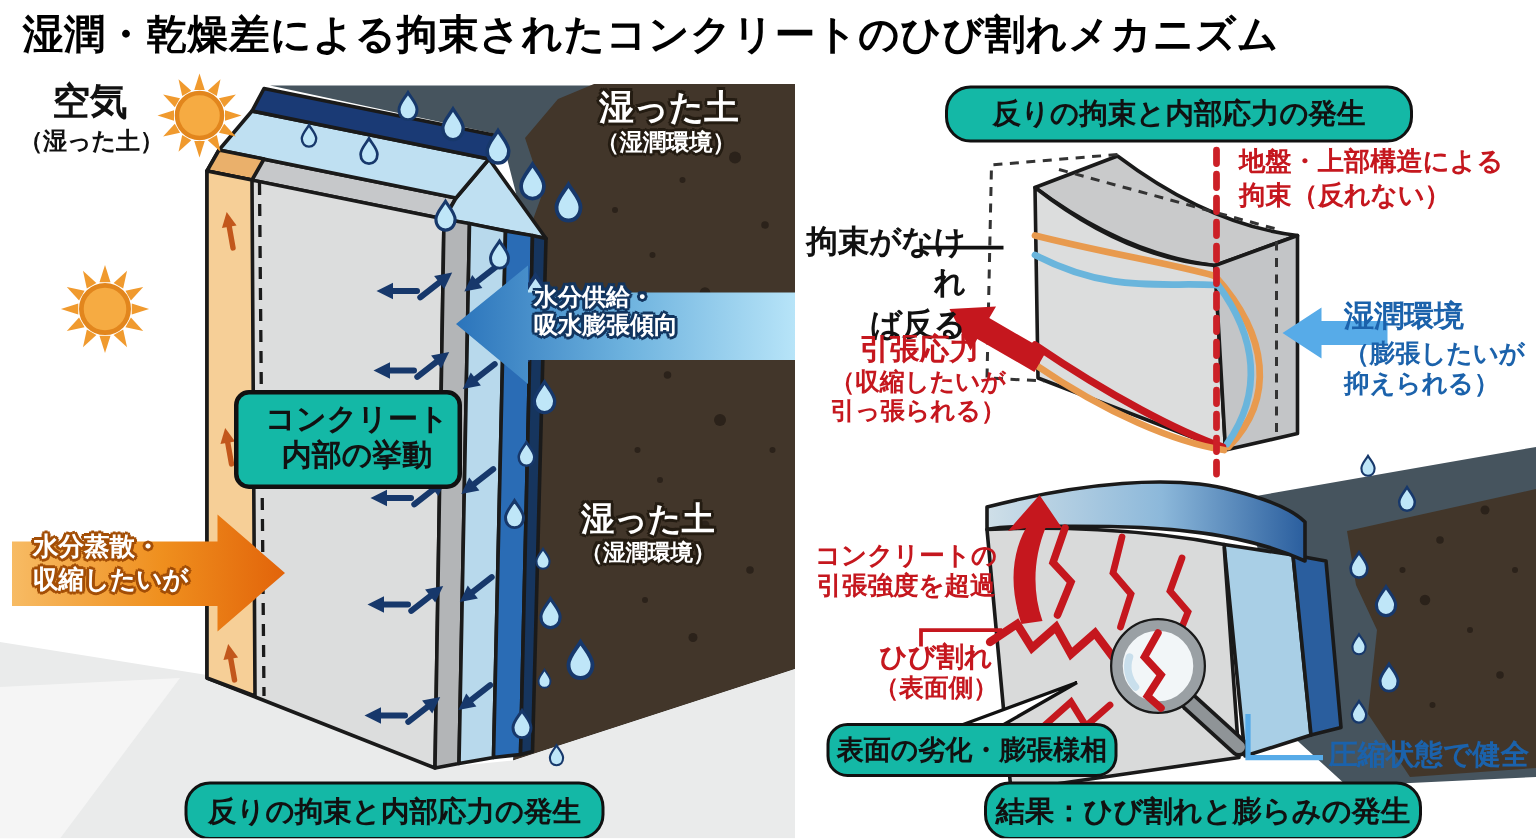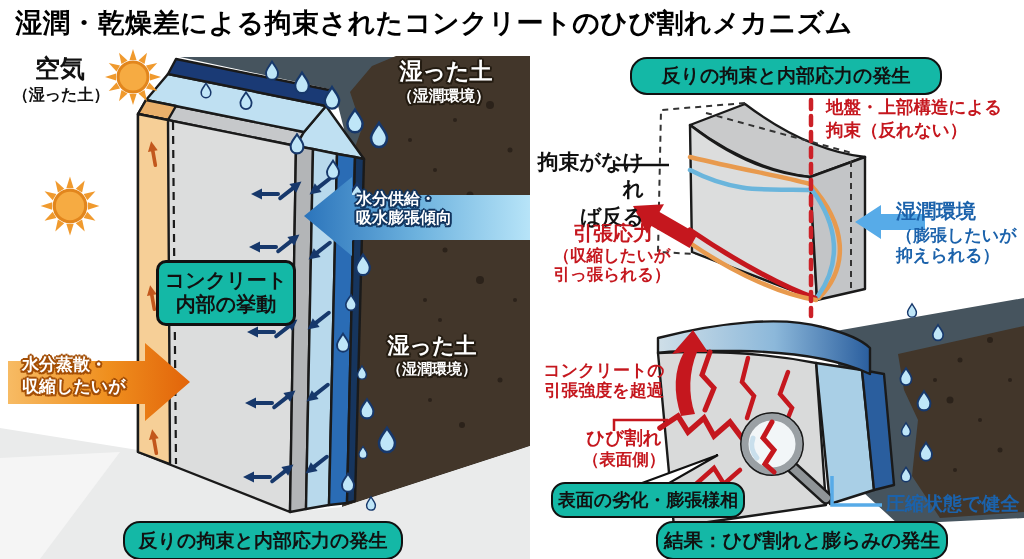--- a/index.html
+++ b/index.html
@@ -247,21 +247,21 @@
 
   <div class="lbl center" style="left:10px;top:54px;width:100px;font-size:25px;">空気</div>
   <div class="lbl center" style="left:0px;top:86px;width:122px;font-size:16px;">（湿った土）</div>
 
   <div class="lbl center white o-brown" style="left:392px;top:58px;width:108px;font-size:23px;">湿った土</div>
   <div class="lbl center white o-brown" style="left:384px;top:87px;width:120px;font-size:15.5px;">（湿潤環境）</div>
 
   <div class="lbl white o-navy" style="left:356px;top:190px;width:180px;font-size:16px;">水分供給・
 吸水膨張傾向</div>
 
-  <div class="box" style="left:156px;top:260px;width:134px;height:60px;border-radius:10px;border-width:3px;font-size:20px;line-height:1.2;">
+  <div class="box" style="left:156px;top:260px;width:134px;height:60px;border-radius:10px;border-width:3px;font-size:20px;line-height:1.2;padding-left:12px;">
     <span class="lbl" style="position:static;">コンクリート
 内部の挙動</span>
   </div>
 
   <div class="lbl white o-orange" style="left:22px;top:354px;width:140px;font-size:17px;line-height:1.3;">水分蒸散・
 収縮したいが</div>
 
   <div class="lbl center white o-brown" style="left:382px;top:333px;width:100px;font-size:22px;">湿った土</div>
   <div class="lbl center white o-brown" style="left:376px;top:360px;width:112px;font-size:15px;">（湿潤環境）</div>
 

